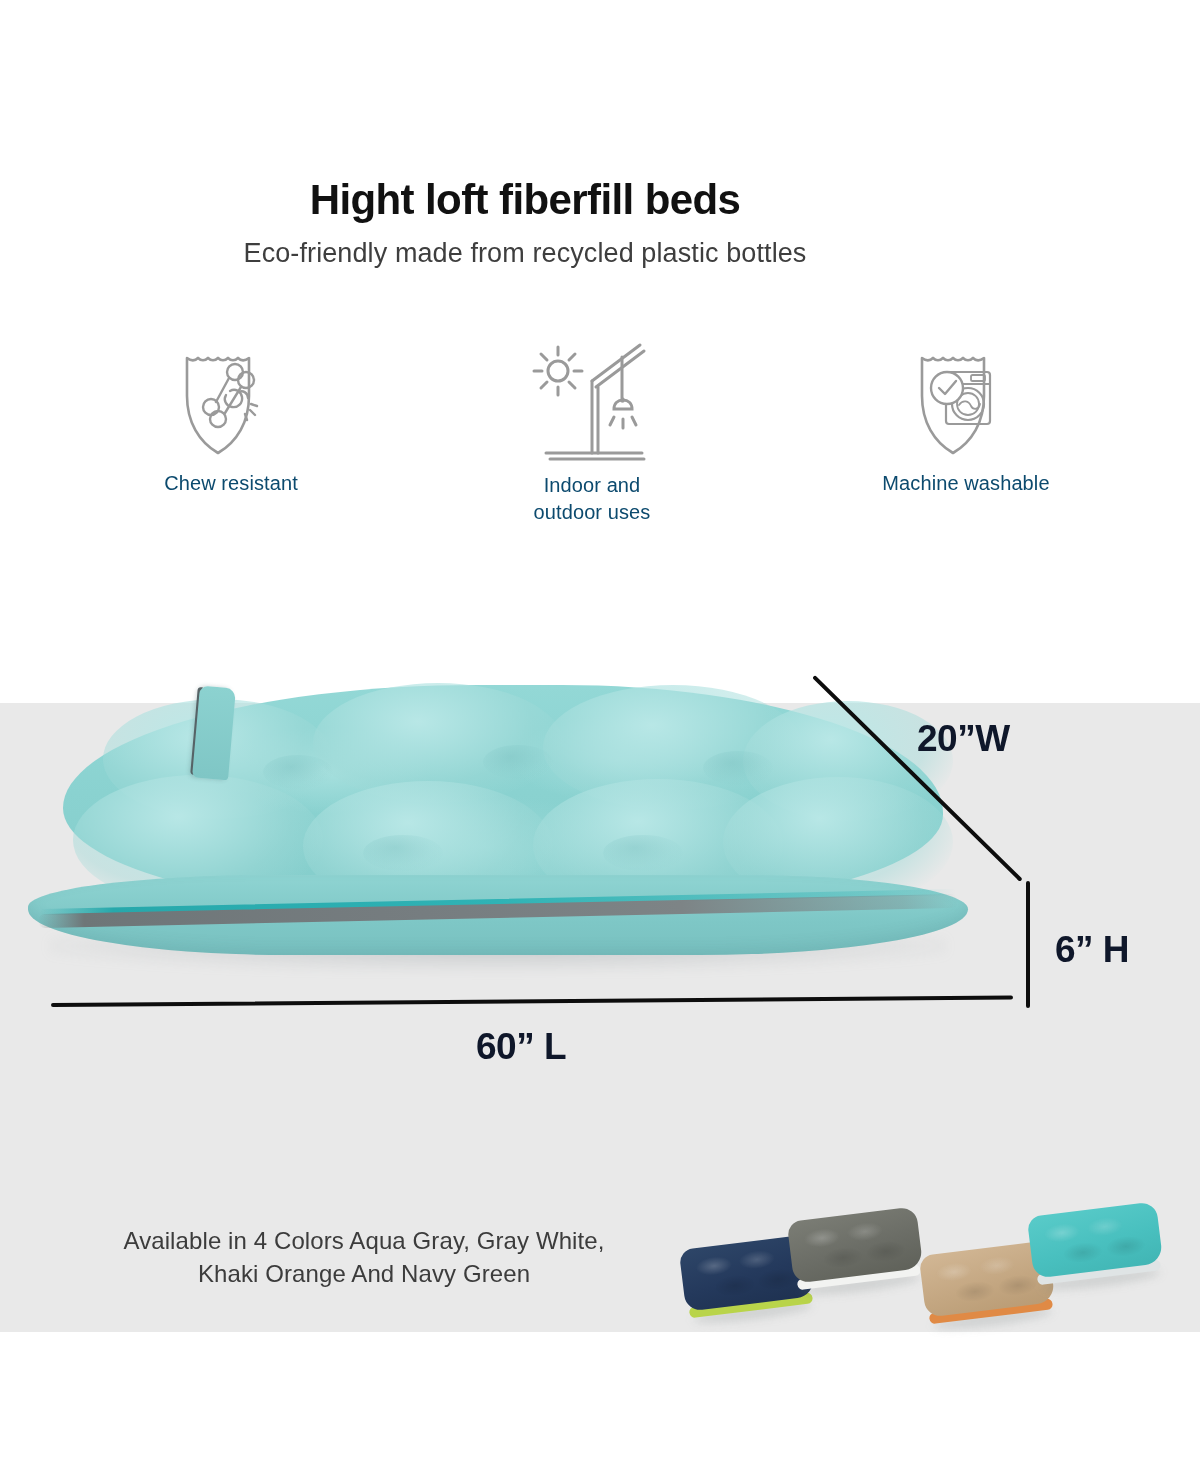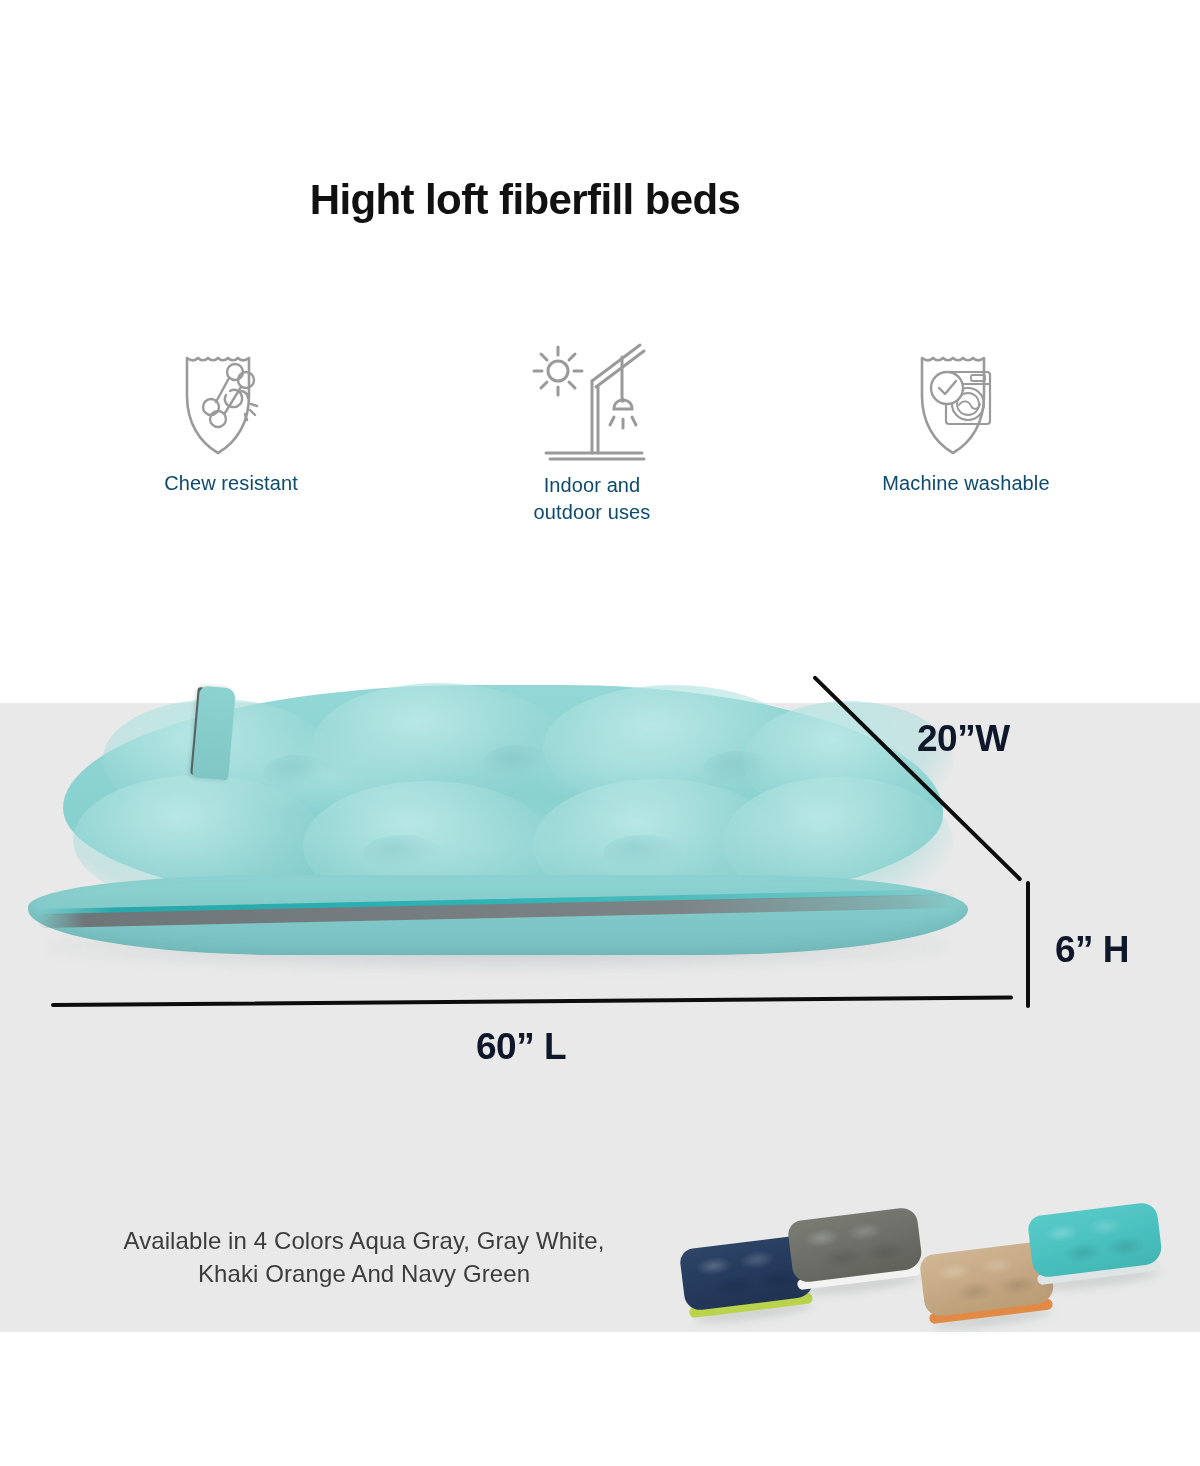--- a/index.html
+++ b/index.html
@@ -298,20 +298,21 @@
       radial-gradient(ellipse 26px 13px at 60% 26%, rgba(255,255,255,0.18) 0%, rgba(255,255,255,0) 70%),
       radial-gradient(ellipse 28px 14px at 38% 72%, rgba(0,0,0,0.10) 0%, rgba(0,0,0,0) 70%),
       radial-gradient(ellipse 28px 14px at 76% 70%, rgba(0,0,0,0.10) 0%, rgba(0,0,0,0) 70%);
   }
 </style>
 </head>
 <body>
 
 <div class="header">
   <h1 class="title">Hight loft fiberfill beds</h1>
+  <p class="subtitle">Eco-friendly made from recycled plastic bottles</p>
 </div>
 
 <div class="features">
 
   <div class="feature f0">
     <div class="feature-icon">
       <svg width="118" height="132" viewBox="0 0 118 132" fill="none" stroke="#9a9a9a" stroke-width="2.6">
         <path d="M15 24c4 3 8 3 11 0 3 3 7 3 10 0 3 3 7 3 10 0 3 3 7 3 10 0 3 3 7 3 10 0 3 3 7 3 11 0
                  v38c0 26-12 46-31 57C27 108 15 88 15 62Z" stroke-linejoin="round" stroke-linecap="round"></path>
         <g stroke-width="2.4" stroke-linecap="round" stroke-linejoin="round">

